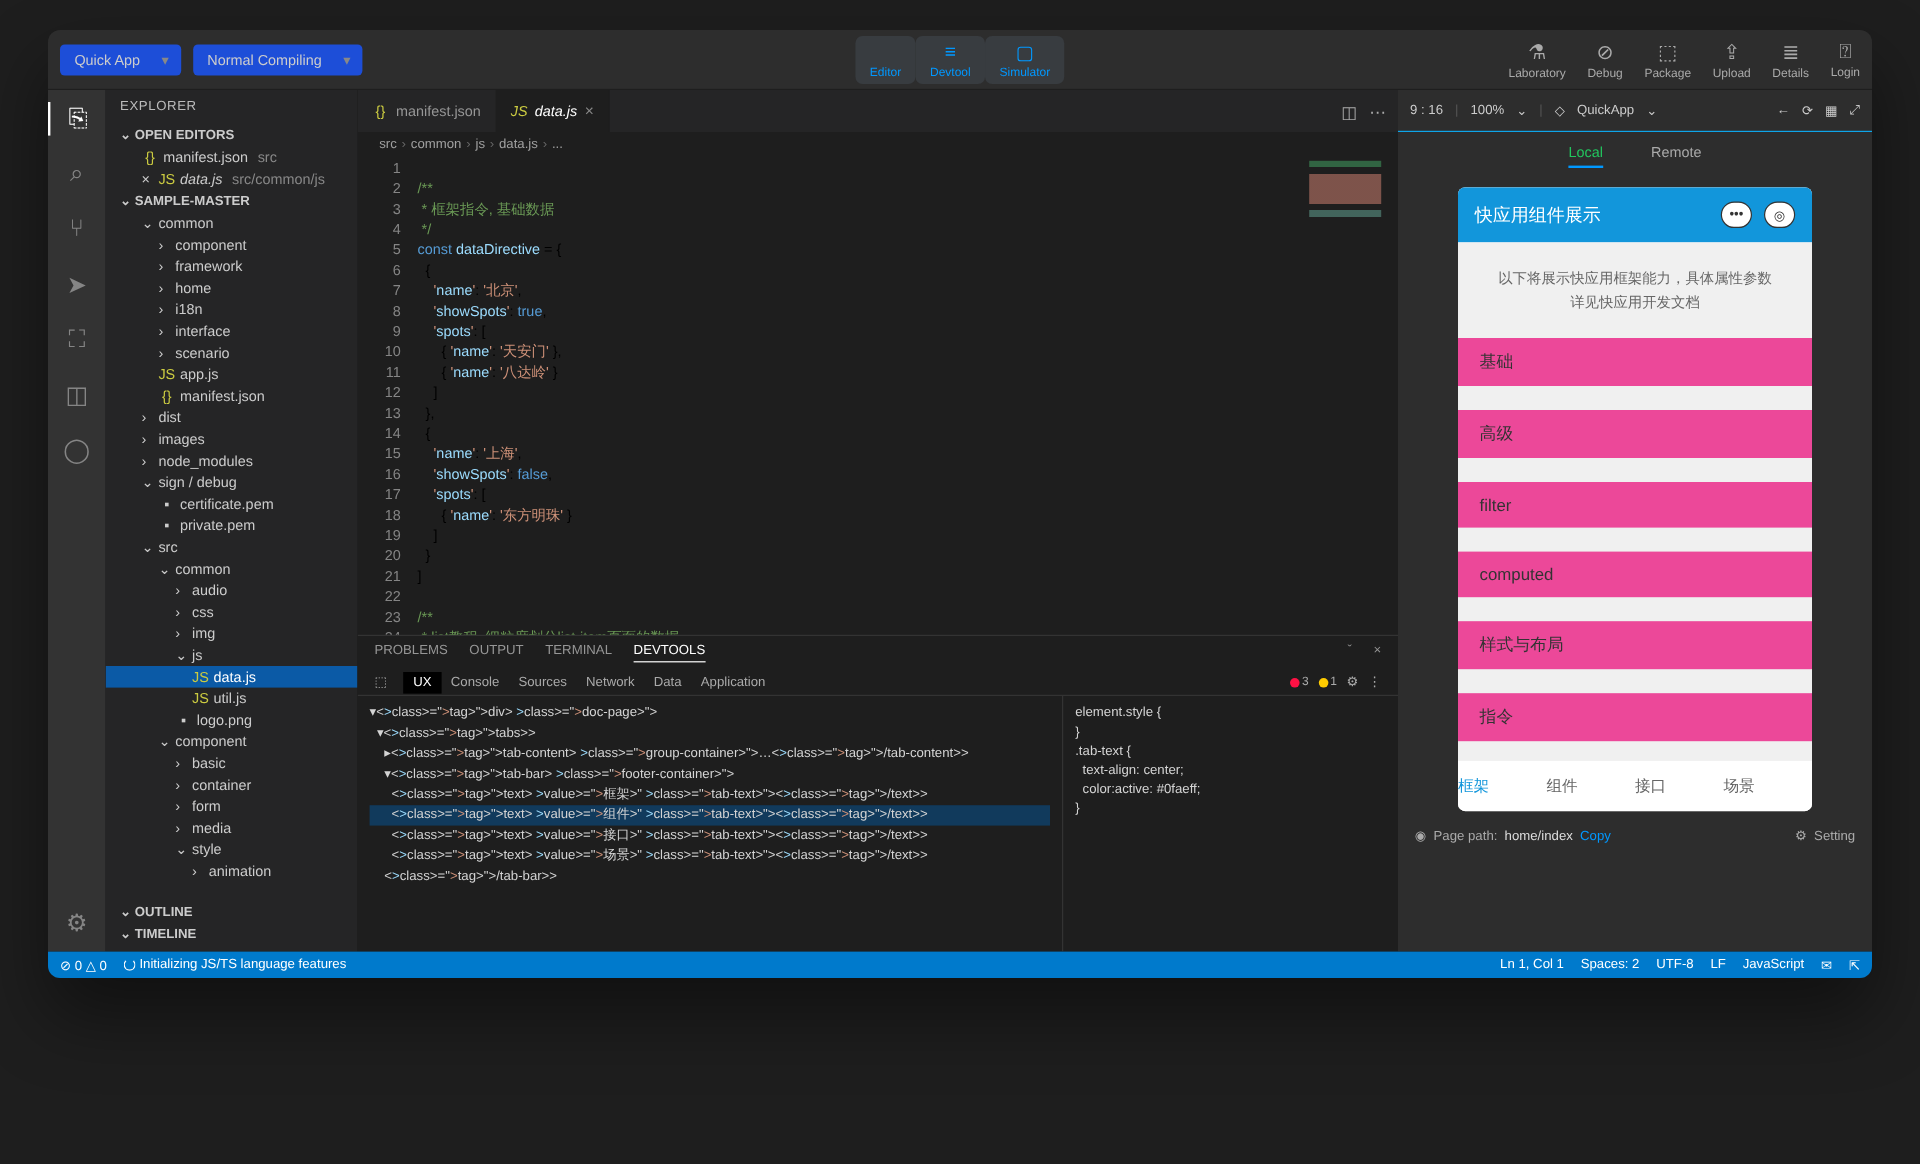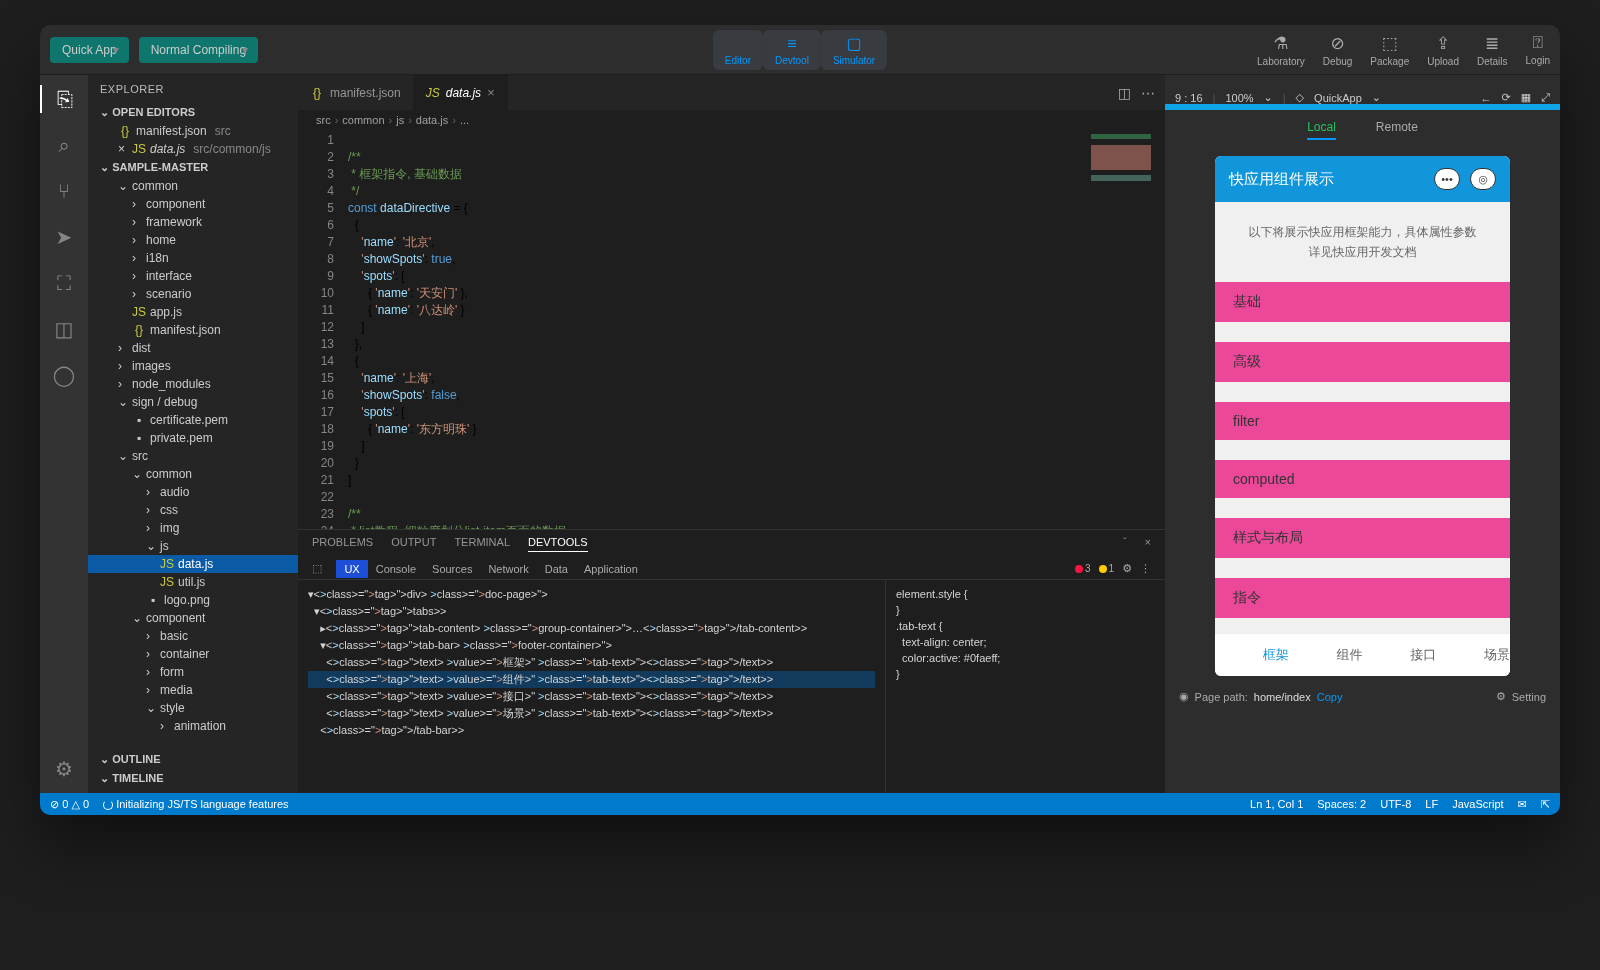--- a/index.html
+++ b/index.html
@@ -4,21 +4,21 @@
 <style>
 *{box-sizing:border-box;margin:0;padding:0;font-family:-apple-system,BlinkMacSystemFont,"Segoe UI",sans-serif}
 body{background:#1e1e1e;width:1600px;height:970px;overflow:hidden}
 .win{position:absolute;top:25px;left:40px;right:40px;bottom:155px;background:#1e1e1e;border-radius:10px;box-shadow:0 30px 60px rgba(0,0,0,.45);display:flex;flex-direction:column;overflow:hidden}
 .tb{height:30px;background:#323233;display:flex;align-items:center;position:relative;-webkit-app-region:drag}
 .dots{display:flex;gap:8px;padding-left:14px}
 .dot{width:12px;height:12px;border-radius:50%}
 .dr{background:#ff5f56}.dy{background:#ffbd2e}.dg{background:#27c93f}
 .tt{position:absolute;left:50%;transform:translateX(-50%);color:#ccc;font-size:12px}
 .tbar{height:50px;background:#2d2d2d;display:flex;align-items:center;padding:0 10px;border-bottom:1px solid #1e1e1e}
-.dd{background:#0f766e;color:#ccc;font-size:12px;padding:6px 12px 6px 12px;border-radius:4px;margin-right:10px;position:relative;cursor:pointer}
+.dd{background:#1d4ed8;color:#ccc;font-size:12px;padding:6px 34px 6px 12px;border-radius:4px;margin-right:10px;position:relative;cursor:pointer}
 .dd::after{content:'▾';position:absolute;right:10px;color:#888}
 .ctabs{position:absolute;left:50%;transform:translateX(-50%);display:flex;gap:-5px}
 .ctab{display:flex;flex-direction:column;align-items:center;padding:4px 12px;border-radius:6px;cursor:pointer}
 .ctab.a{background:#383c40}
 .ci{width:20px;height:20px;display:flex;align-items:center;justify-content:center;color:#0098ff;font-size:16px}
 .cl{font-size:10px;color:#0098ff;margin-top:1px}
 .ract{margin-left:auto;display:flex;gap:18px}
 .ra{display:flex;flex-direction:column;align-items:center;color:#aaa;cursor:pointer}
 .ra .ico{font-size:17px}.ra .lb{font-size:10px;margin-top:2px}
 .body{flex:1;display:flex;overflow:hidden}
@@ -46,44 +46,44 @@
 .crumb .s{color:#666}
 .code{flex:1;display:flex;font-family:Menlo,Consolas,monospace;font-size:12px;position:relative;overflow:hidden}
 .gut{width:50px;text-align:right;color:#858585;padding-right:14px;line-height:17px;padding-top:2px}
 .src{flex:1;line-height:17px;white-space:pre;padding-top:2px}
 .c{color:#6a9955}.k{color:#569cd6}.s{color:#ce9178}.v{color:#9cdcfe}.p{color:#d4d4d4}
 .mm{position:absolute;right:14px;top:4px;width:60px;height:180px;opacity:.5;background:linear-gradient(#4a6,#4a6 3%,transparent 3%,transparent 6%,#d87 6%,#d87 20%,transparent 20%,transparent 23%,#6a9 23%,#6a9 26%,transparent 26%);font-size:2px}
 .panel{height:264px;background:#1e1e1e;border-top:1px solid #333;display:flex;flex-direction:column}
 .ptabs{display:flex;gap:18px;padding:6px 14px;font-size:11px;color:#969696}
 .ptab{cursor:pointer}.ptab.a{color:#fff;border-bottom:1px solid #fff;padding-bottom:3px}
 .dtb{display:flex;align-items:center;gap:14px;padding:4px 14px;font-size:11px;color:#aaa;border-bottom:1px solid #333}
-.dtt{padding:3px 8px;cursor:pointer}.dtt.a{background:#1d4ed8;color:#fff}
+.dtt{padding:3px 8px;cursor:pointer}.dtt.a{background:#000000;color:#fff}
 .dtb .r{margin-left:auto;display:flex;gap:8px;align-items:center}
 .badge{display:inline-flex;align-items:center;gap:2px;font-size:10px}
 .bc{width:8px;height:8px;border-radius:50%}
 .dtc{flex:1;display:flex;font-family:Menlo,monospace;font-size:11px}
 .dom{flex:1;padding:6px 10px;color:#d4d4d4;line-height:17px;overflow:hidden}.att{color:#9cdcfe}.val{color:#ce9178}
 .dom .line{white-space:pre}
 .dom .hl{background:#113a5c}
 .sty{width:280px;border-left:1px solid #333;padding:6px 10px;color:#d4d4d4;line-height:16px}
 .sim{width:395px;background:#2d2d2d;display:flex;flex-direction:column}
-.simtb{height:35px;display:flex;align-items:flex-end;padding:0 10px;gap:10px;color:#ccc;font-size:11px;border-bottom:6px solid #0ea5e9}
+.simtb{height:35px;display:flex;align-items:center;padding:0 10px;gap:10px;color:#ccc;font-size:11px;border-bottom:1px solid #0ea5e9}
 .simtb .sp{color:#555}
 .simtb .r{margin-left:auto;display:flex;gap:10px;align-items:center}
 .simtabs{display:flex;justify-content:center;gap:40px;padding:10px 0;font-size:12px}
 .st{color:#aaa;cursor:pointer}.st.a{color:#22c55e;border-bottom:2px solid #0098ff;padding-bottom:4px}
 .phone{margin:6px 50px;background:#fff;border-radius:6px;overflow:hidden;flex:1;display:flex;flex-direction:column;max-height:520px}
 .phh{background:#1296db;color:#fff;padding:12px 14px;display:flex;align-items:center;justify-content:space-between;font-size:15px}
 .phb{display:flex;gap:10px}
 .pb{width:26px;height:22px;border:1.5px solid #333;border-radius:14px;display:flex;align-items:center;justify-content:center;background:#fff;color:#333;font-size:11px}
 .desc{padding:20px 30px;text-align:center;color:#666;font-size:12px;line-height:20px;background:#f0f0f0}
 .list{flex:1;background:#f0f0f0;overflow-y:auto}
 .li{background:#ec4899;padding:11px 18px;margin-bottom:20px;color:#333;font-size:14px;cursor:pointer}
 .foot{display:flex;background:#fff;border-top:1px solid #eee}
-.ft{flex:1;text-align:right;padding:12px 0;font-size:13px;color:#666;cursor:pointer}
+.ft{flex:1;text-align:left;padding:12px 0;font-size:13px;color:#666;cursor:pointer}
 .ft.a{color:#1296db}
 .simf{padding:8px 14px;display:flex;align-items:center;font-size:11px;color:#aaa;gap:6px}
 .simf .r{margin-left:auto;display:flex;align-items:center;gap:6px}
 .status{height:22px;background:#007acc;color:#fff;font-size:11px;display:flex;align-items:center;padding:0 10px;gap:14px}
 .status .r{margin-left:auto;display:flex;gap:14px}
 .spin{display:inline-block;width:10px;height:10px;border:1.5px solid #fff;border-top-color:transparent;border-radius:50%;animation:sp 1s linear infinite;vertical-align:middle}
 @keyframes sp{to{transform:rotate(360deg)}}
 </style>
 </head>
 <body>

